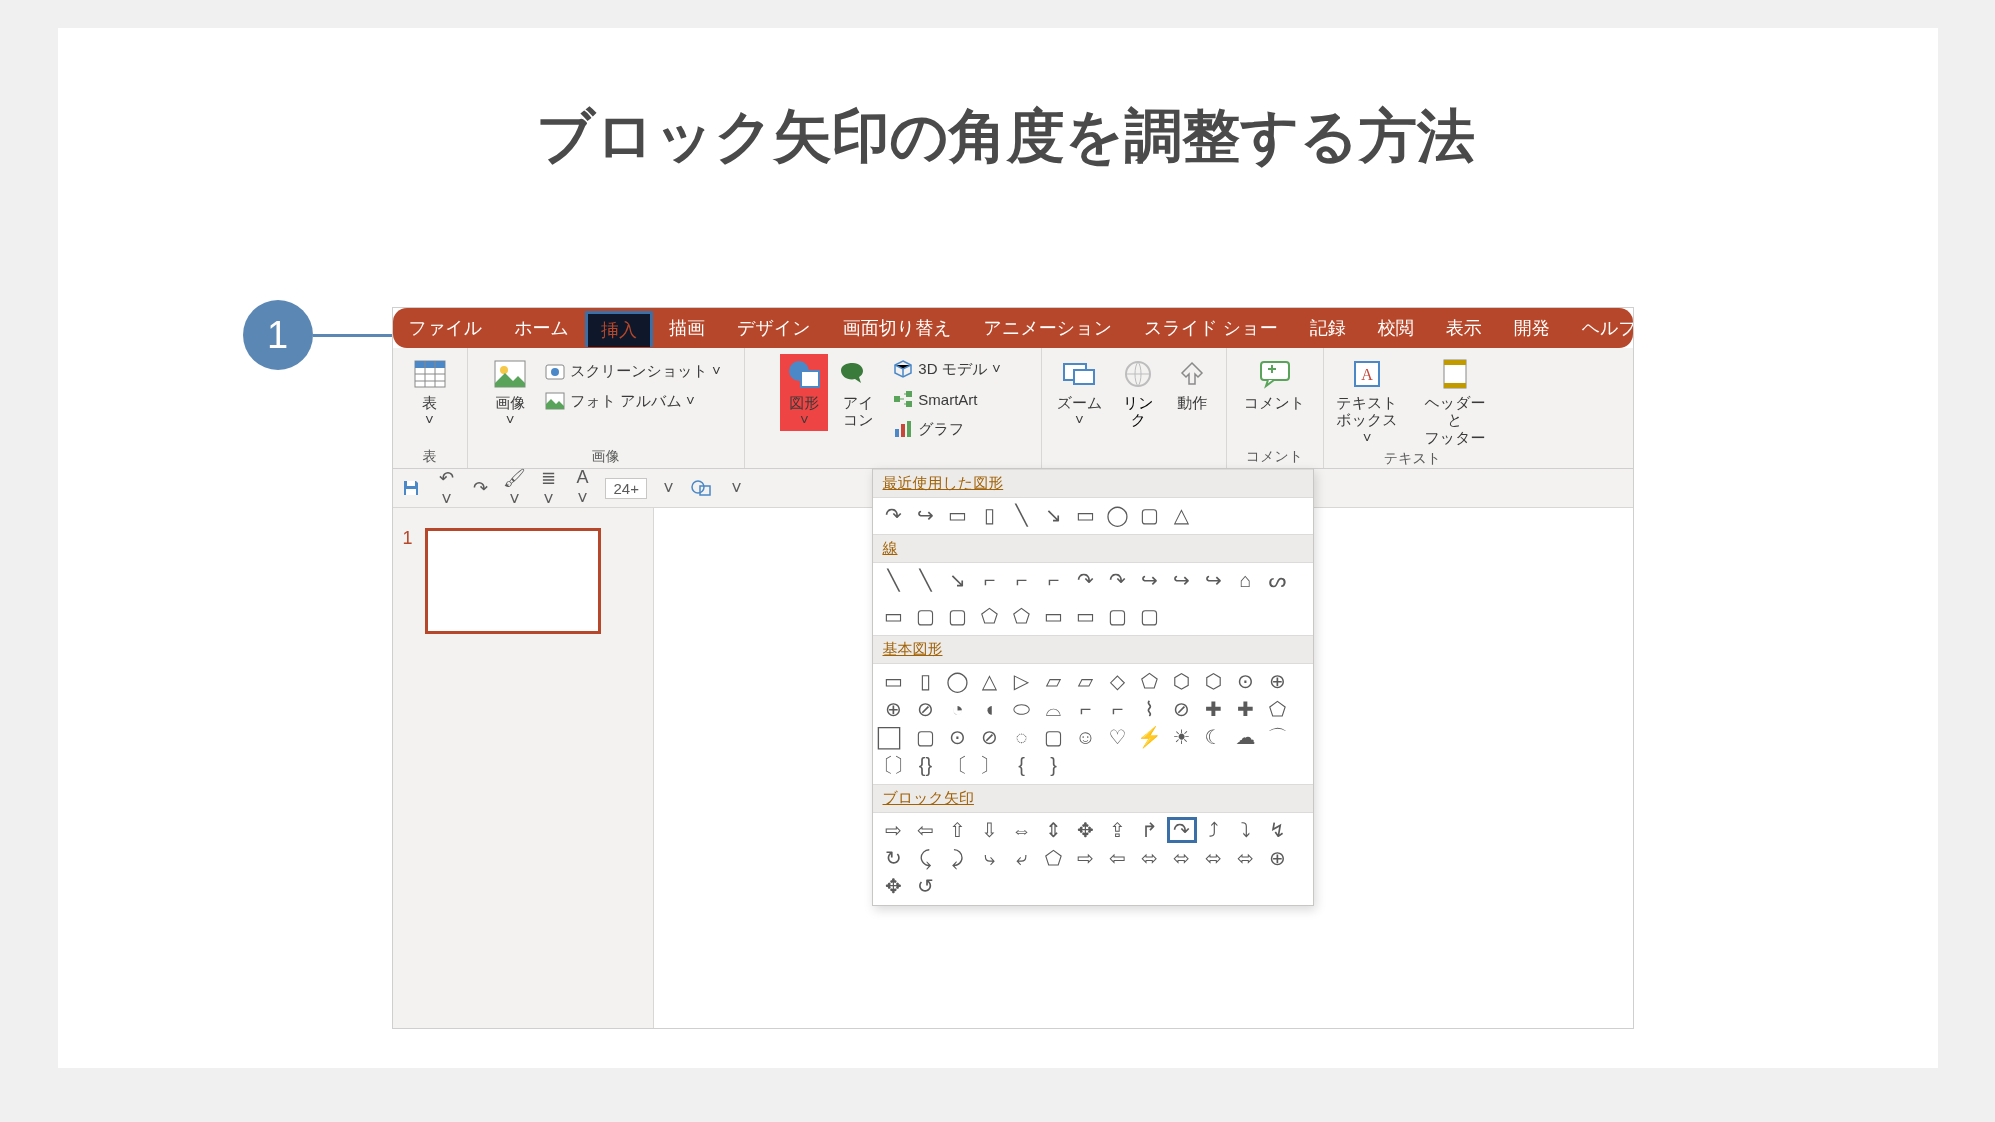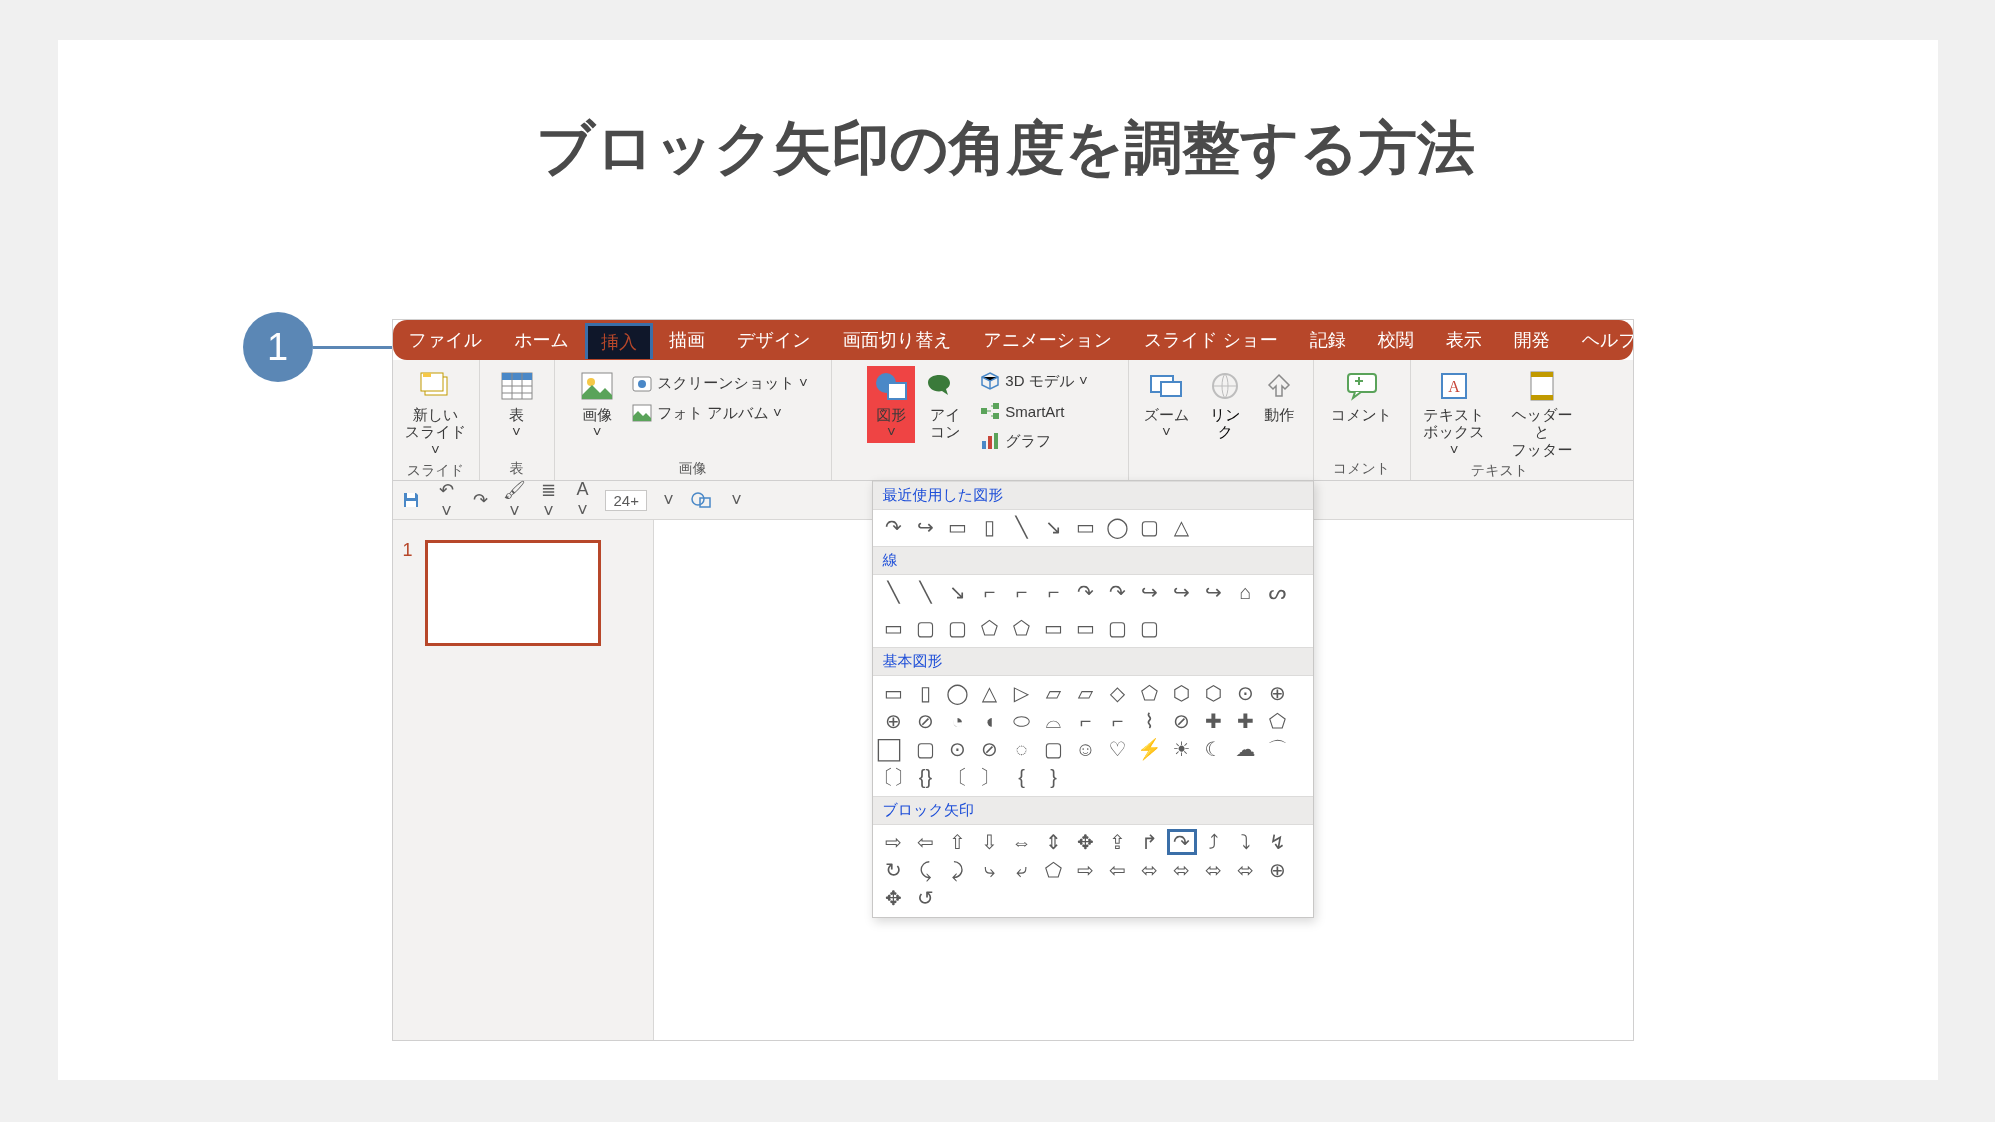--- a/index.html
+++ b/index.html
@@ -6,21 +6,21 @@
     margin: 0;
     padding: 0;
     background: #f0f0f0;
     font-family: "Yu Gothic", "Meiryo", sans-serif;
     width: 1995px;
     height: 1122px;
     overflow: hidden;
   }
   .canvas {
     background: #fff;
-    margin: 40px auto;
+    margin: 28px auto;
     width: 1880px;
     height: 1040px;
     padding: 30px 0 0 16px;
     box-sizing: border-box;
     position: relative;
   }
   .title {
     font-size: 58px;
     font-weight: 700;
     color: #4a4a4a;
@@ -200,24 +200,25 @@
     width:440px;
     background:#fff;
     border:1px solid #c8c7c6;
     box-shadow: 2px 4px 10px rgba(0,0,0,.15);
     font-size:16px;
     z-index:5;
   }
   .sg-header {
     background:#ecebea;
     padding:4px 10px;
-    color:#1d4ed8;
+    color:#a16207;
     border-top:1px solid #dcdbda;
     border-bottom:1px solid #dcdbda;
     font-size:15px;
+    text-decoration:underline;
   }
   .sg-grid {
     display:flex;
     flex-wrap:wrap;
     padding:4px 6px 6px;
     gap:2px 2px;
   }
   .sg-grid .sh {
     width:30px;height:26px;
     display:flex;align-items:center;justify-content:center;
@@ -256,36 +257,20 @@
       <div class="tab">スライド ショー</div>
       <div class="tab">記録</div>
       <div class="tab">校閲</div>
       <div class="tab">表示</div>
       <div class="tab">開発</div>
       <div class="tab">ヘルプ</div>
     </div>
 
     <div class="ribbon-body">
 
-      <div class="group" style="width:78px">
-        <div class="group-inner">
-          <div class="vbtn">
-            <span class="ico">
-              <svg width="34" height="30" viewBox="0 0 34 30">
-                  <rect x="6" y="6" width="22" height="18" fill="#fff" stroke="#c19a00"></rect>
-                  <rect x="2" y="2" width="22" height="18" fill="#fff" stroke="#c19a00"></rect>
-                  <path d="M4 2h8v4H4z" fill="#f6c847"></path>
-                </svg>
-            </span>
-            <span style="white-space:pre-line">新しい
-スライド ˅</span>
-          </div>
-        </div>
-        <div class="group-label">スライド</div>
-      </div>
 
       <div class="group" style="width:66px">
         <div class="group-inner">
           <div class="vbtn">
             <span class="ico">
               <svg width="32" height="28" viewBox="0 0 32 28">
                   <rect x="1" y="1" width="30" height="26" fill="#fff" stroke="#888"></rect>
                   <rect x="1" y="1" width="30" height="7" fill="#4a88c7"></rect>
                   <path d="M1 14h30M1 21h30M11 1v26M21 1v26" stroke="#888"></path>
                 </svg>

